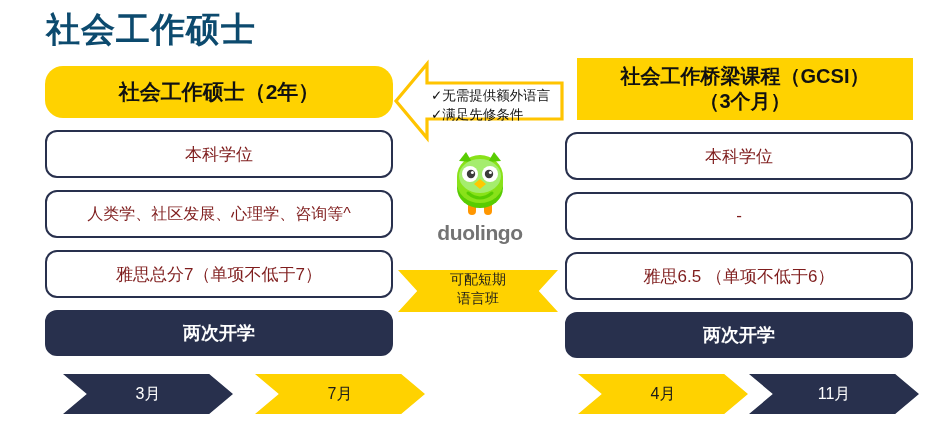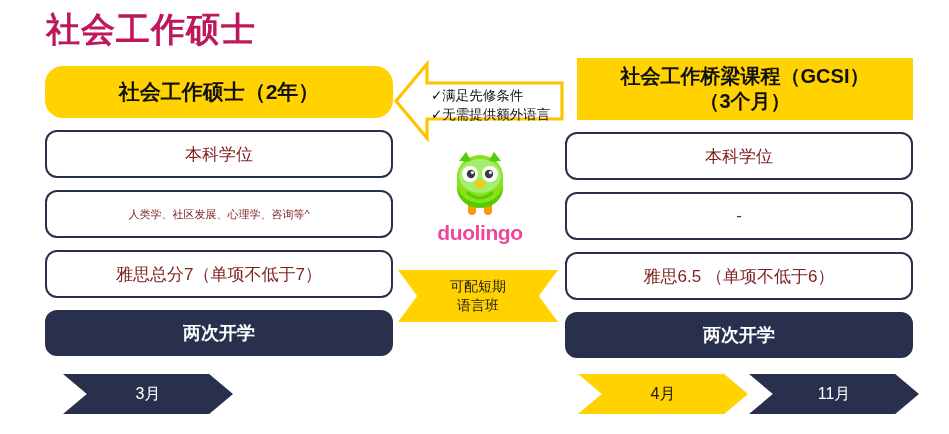--- a/index.html
+++ b/index.html
@@ -8,21 +8,21 @@
     background:#ffffff;
     font-family:"Liberation Sans","DejaVu Sans",sans-serif;
     overflow:hidden;
     position:relative;
   }
   #stage{position:absolute;left:0;top:0;width:949px;height:434px;}
 
   
   .page-title{
     position:absolute;left:46px;top:6px;
-    font-size:34px;font-weight:bold;color:#be185d;
+    font-size:34px;font-weight:bold;color:#0c4a6e;
     letter-spacing:1px;line-height:46px;white-space:nowrap;
   }
 
   
   .col{position:absolute;width:348px;}
   .col-left{left:45px;top:66px;}
   .col-right{left:565px;top:58px;}
 
   .hdr{
     background:#FFD200;color:#111;
@@ -39,21 +39,21 @@
     border:2.5px solid #28304D;
     border-radius:12px;
     background:#ffffff;
     color:#7f1d1d;
     font-size:17px;
     display:flex;align-items:center;justify-content:center;
     text-align:center;
     height:48px;
     white-space:nowrap;
   }
-  .card.small{font-size:11px;}
+  .card.small{font-size:16px;}
   .card.filled{
     background:#28304D;border-color:#28304D;color:#ffffff;
     font-weight:bold;font-size:18px;height:46px;
   }
   .gap{height:12px;}
 
   
   .chev-row{position:absolute;display:flex;}
   .chev-row-left{left:63px;top:374px;gap:36px;}
   .chev-row-right{left:578px;top:374px;gap:15px;}
@@ -79,29 +79,29 @@
     position:absolute;left:38px;top:28px;
     font-size:13.5px;color:#111;line-height:1.42;white-space:nowrap;
   }
 
   .duo{
     position:absolute;left:20px;top:96px;width:140px;
     display:flex;flex-direction:column;align-items:center;
   }
   .duo-word{
     margin-top:4px;font-size:21px;font-weight:bold;
-    color:#ec4899;letter-spacing:-0.4px;
+    color:#737373;letter-spacing:-0.4px;
   }
 
   .banner{
     position:absolute;left:8px;top:215px;
-    width:160px;height:52px;
+    width:160px;height:42px;
     background:#FFD200;color:#1b1b1b;
     font-size:14px;font-weight:normal;line-height:1.35;
-    display:flex;align-items:center;justify-content:center;text-align:center;
+    display:flex;align-items:flex-start;justify-content:center;text-align:center;
     -webkit-clip-path:polygon(0 0,100% 0,88% 50%,100% 100%,0 100%,12% 50%);
     clip-path:polygon(0 0,100% 0,88% 50%,100% 100%,0 100%,12% 50%);
   }
 </style>
 </head>
 <body>
 
 <div id="stage">
 
   <div class="page-title">社会工作硕士</div>
@@ -113,31 +113,32 @@
     <div class="gap"></div>
     <div class="card small">人类学、社区发展、心理学、咨询等^</div>
     <div class="gap"></div>
     <div class="card">雅思总分7（单项不低于7）</div>
     <div class="gap"></div>
     <div class="card filled">两次开学</div>
   </div>
 
   <div class="chev-row chev-row-left">
     <div class="chev navy">3月</div>
+    <div class="chev yellow second">7月</div>
   </div>
 
   <div class="middle">
 
     <div class="arrow-callout">
       <svg width="172" height="86" viewBox="0 0 172 86">
         <polygon points="3,43 34,6 34,25 169,25 169,61 34,61 34,80" fill="none" stroke="#FFC400" stroke-width="3.2" stroke-linejoin="miter"></polygon>
       </svg>
       <div class="arrow-text">
+        <div>✓无需提供额外语言</div>
         <div>✓满足先修条件</div>
-        <div>✓无需提供额外语言</div>
       </div>
     </div>
 
     <div class="duo">
       <svg width="72" height="66" viewBox="0 0 72 66">
 
         <path d="M24 53 h8 v7 a4 4 0 0 1 -8 0 z" fill="#FF9600"></path>
         <path d="M40 53 h8 v7 a4 4 0 0 1 -8 0 z" fill="#FF9600"></path>
 
         <ellipse cx="36" cy="37" rx="23" ry="20" fill="#58CC02"></ellipse>

